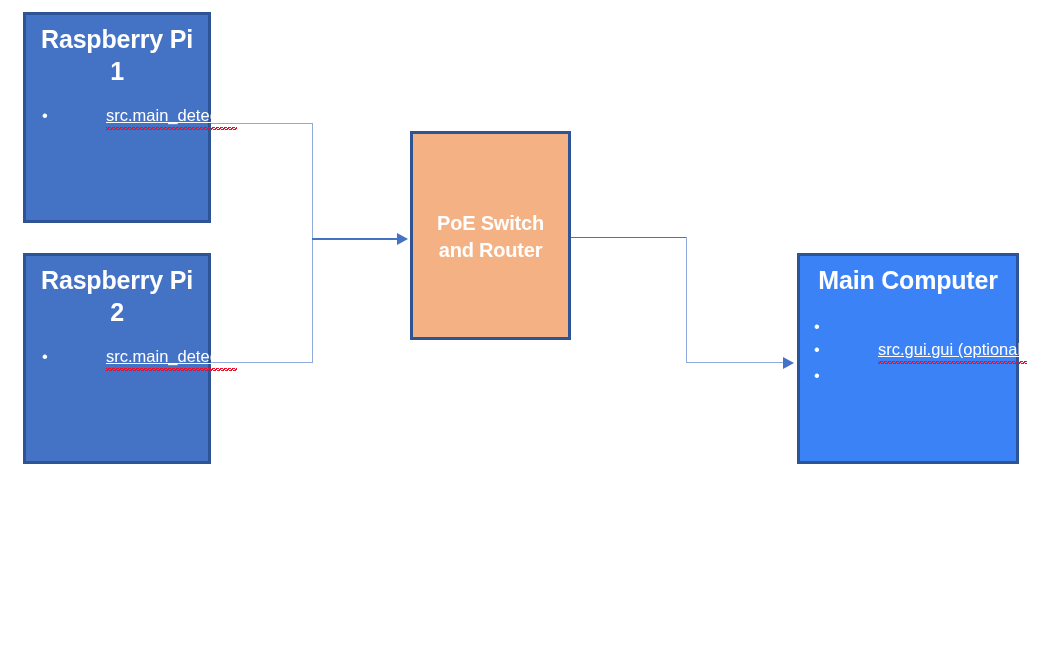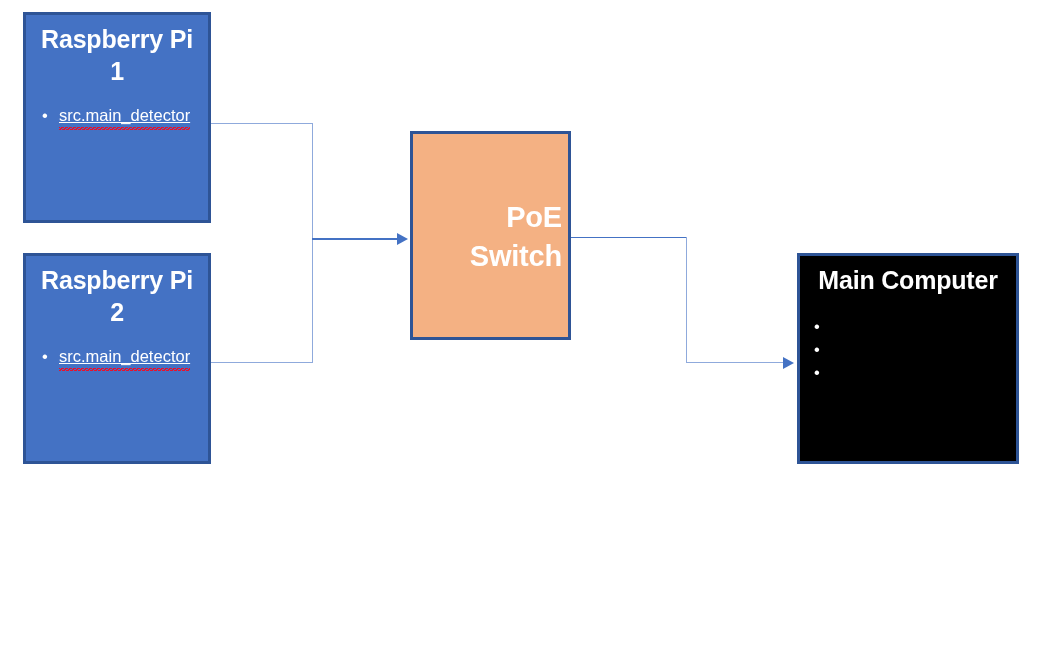--- a/index.html
+++ b/index.html
@@ -50,20 +50,21 @@
   }
   .bullet-dot {
     flex: 0 0 auto;
     width: 17px;
     font-size: 16.5px;
     line-height: 1.33;
     color: #ffffff;
   }
   .bullet-text {
     flex: 0 1 auto;
+    margin-left: 47px;
   }
   
   .misspelled {
     text-decoration: underline;
     text-decoration-color: #ffffff;
     text-underline-offset: 1px;
     background-image: repeating-linear-gradient(
         135deg,
         #E8112D 0px, #E8112D 1px,
         transparent 1px, transparent 2px);
@@ -83,28 +84,27 @@
     background: #4472C4;
   }
   #node-switch {
     left: 410px; top: 131px; width: 161px; height: 209px;
     background: #F4B183;
     display: flex;
     align-items: center;
     justify-content: center;
   }
   #node-switch .node-title {
-    font-size: 29px;
+    font-size: 20px;
     line-height: 1.32;
     width: 100%;
-    text-align: right;
   }
   #node-main {
     left: 797px; top: 253px; width: 222px; height: 211px;
-    background: #000000;
+    background: #3b82f6;
   }
   #node-main .node-title { font-size: 25px; }
   #node-main .node-body { margin-top: 20px; padding-left: 8px; }
 
   
   .conn {
     position: absolute;
     background: #8FAADC;
   }
   .conn-strong { background: #4472C4; }
@@ -160,33 +160,35 @@
       <div class="bullet-row">
         <span class="bullet-dot">•</span>
         <span class="bullet-text misspelled">src.main_detector</span>
       </div>
     </div>
   </div>
 
   <div class="node" id="node-switch">
     <div class="node-title">
       <span>PoE Switch</span><br>
+      <span>and Router</span>
     </div>
   </div>
 
   <div class="node" id="node-main">
     <div class="node-title">
       <span>Main Computer</span>
     </div>
     <div class="node-body">
       <div class="bullet-row">
         <span class="bullet-dot">•</span>
       </div>
       <div class="bullet-row">
         <span class="bullet-dot">•</span>
+        <span class="bullet-text misspelled">src.gui.gui (optional)</span>
       </div>
       <div class="bullet-row">
         <span class="bullet-dot">•</span>
       </div>
     </div>
   </div>
 
   <div class="conn h" style="left:211px; top:123px; width:102px;"></div>
 
   <div class="conn h" style="left:211px; top:362px; width:102px;"></div>

